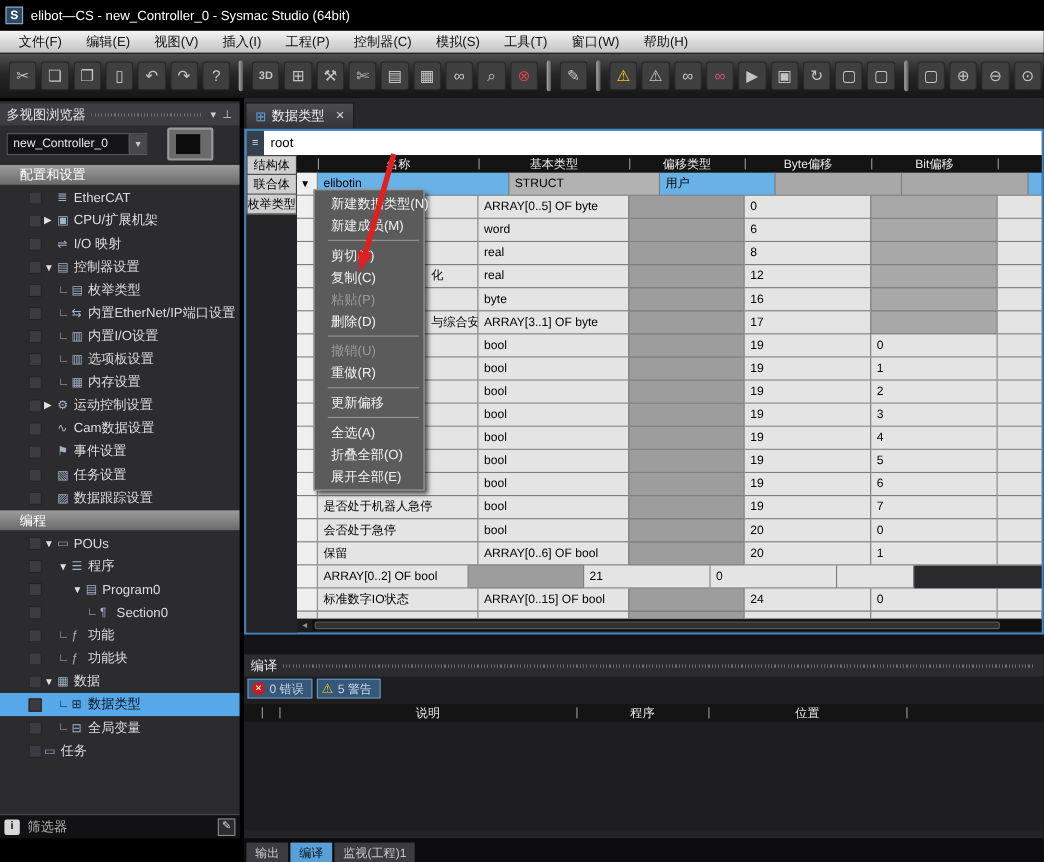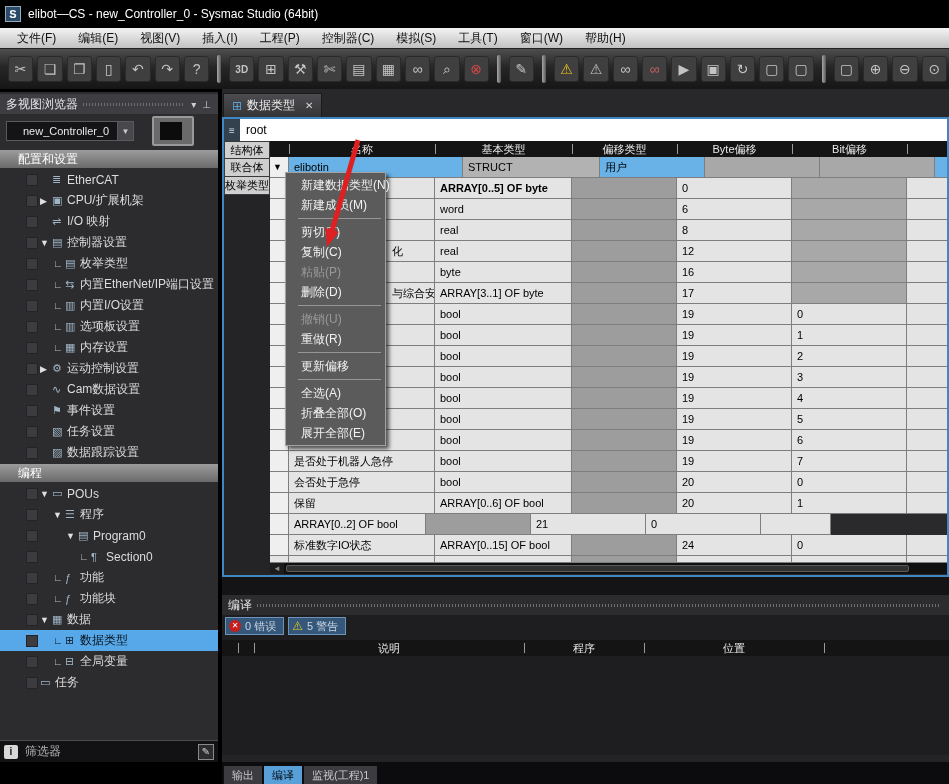--- a/index.html
+++ b/index.html
@@ -23,21 +23,21 @@
   .tbtn.small-text { font-size:10px; font-weight:bold; }
 
   
   #explorer { position:absolute; left:0; top:89px; width:218px; height:673px; background:#2c2c2f; border-top:3px solid #000; overflow:hidden; }
   .panel-head { height:20px; margin-top:2px; background:#3e3e42; display:flex; align-items:center; padding:0 4px 0 6px;justify-content:center; }
   .panel-head .pt { color:#e6e6e6; font-size:12px; white-space:nowrap; }
   .dotfill { flex:1; height:3px; margin:0 5px; background:repeating-linear-gradient(90deg,#6e6e6e 0 1px,transparent 1px 3px); }
   .ph-ico { color:#cfcfcf; font-size:10px; padding:0 3px; }
   .ctrl-row { height:34px; display:flex; align-items:center; padding:0 6px; }
   .ctrl-select { width:128px; height:20px; background:#141416; border:1px solid #5a5a5e; display:flex; align-items:center; }
-  .ctrl-select .val { flex:1; color:#e8e8e8; font-size:11px; padding-left:16px; white-space:nowrap; overflow:hidden; }
+  .ctrl-select .val { flex:1; color:#e8e8e8; font-size:11px; padding-left:5px; white-space:nowrap; overflow:hidden; }
   .ctrl-select .arr { width:16px; height:100%; background:#48484c; color:#ccc; font-size:8px; display:flex; align-items:center; justify-content:center; border-left:1px solid #5a5a5e; }
   .ctrl-icon { width:42px; height:30px; margin-left:18px; background:#6a6a6a; border:2px solid #999; border-radius:2px; position:relative; }
   .ctrl-icon::after { content:""; position:absolute; left:6px; top:4px; width:22px; height:18px; background:#0c0c0c; }
   #tree { margin-top:2px; }
   .sect { position:relative; height:18px; margin:1px 0; background:linear-gradient(#9c9c9c,#6a6a6a); color:#fff; font-size:12px; line-height:18px; padding-left:18px; }
   .trow { position:relative; height:21px; display:flex; align-items:center; color:#dcdcdc; font-size:12px; }
   .trow .chk { position:absolute; left:26px; top:5px; width:12px; height:12px; background:#3c3c40; border:1px solid #232325; }
   .trow .exp { width:12px; font-size:9px; color:#e0e0e0; flex:none; }
   .trow .pfx { width:12px; font-size:10px; color:#b8b8b8; flex:none; }
   .trow .tico { width:15px; font-size:11px; color:#9fb4c4; flex:none; }
@@ -440,21 +440,21 @@
                 <div class="dc selblue" style="width: 174px;">elibotin</div>
                 <div class="dc seltype" style="width: 137px;">STRUCT</div>
                 <div class="dc selblue" style="width: 105px;">用户</div>
                 <div class="dc gray2" style="width: 115px;"></div>
                 <div class="dc gray2" style="width: 115px;"></div>
                 <div class="dc selblue" style="width: 70px;"></div>
               </div>
               <div class="drow">
                 <div class="dc exp" style="width: 19px;"></div>
                 <div class="dc" style="width: 146px;"></div>
-                <div class="dc" style="width: 137px; font-weight: bold;">ARRAY[0..5] OF byte</div>
+                <div class="dc" style="width: 137px;">ARRAY[0..5] OF byte</div>
                 <div class="dc gray" style="width: 105px;"></div>
                 <div class="dc" style="width: 115px;">0</div>
                 <div class="dc gray2" style="width: 115px;"></div>
                 <div class="dc" style="width: 70px;"></div>
               </div>
               <div class="drow">
                 <div class="dc exp" style="width: 19px;"></div>
                 <div class="dc" style="width: 146px;"></div>
                 <div class="dc" style="width: 137px;">word</div>
                 <div class="dc gray" style="width: 105px;"></div>

